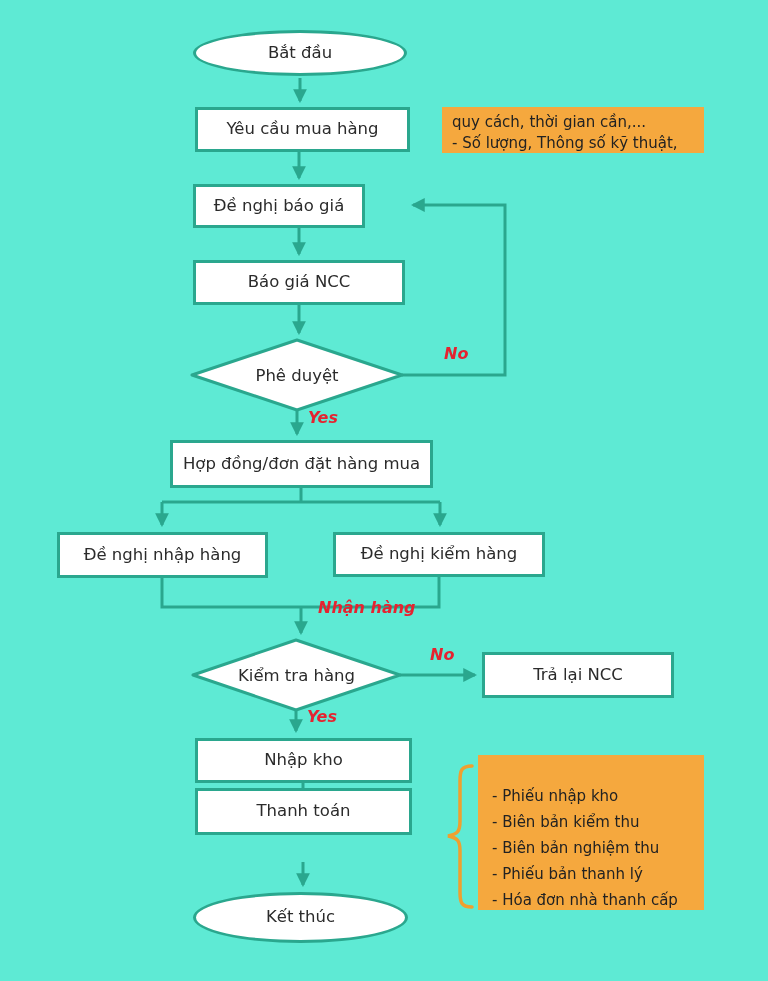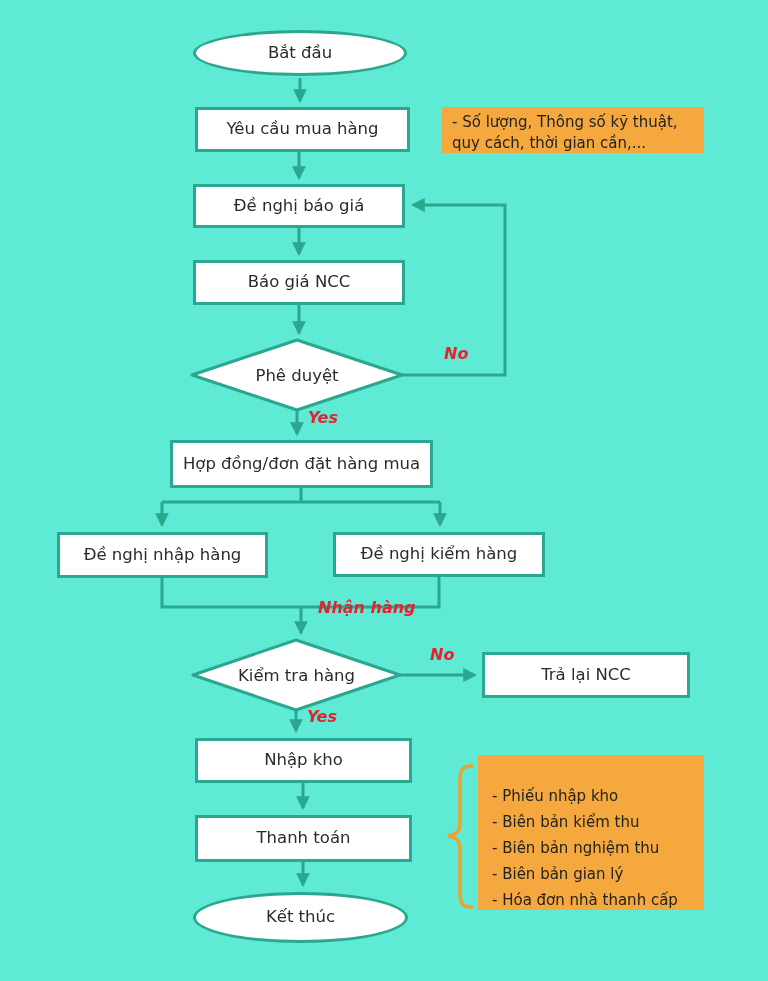--- a/index.html
+++ b/index.html
@@ -76,26 +76,26 @@
 
     <path d="M472,766 C461,766 460,771 460,781 L460,821 C460,831 458,834 448,836 C458,838 460,841 460,851 L460,892 C460,902 461,907 472,907" stroke="#efa02f" stroke-width="3.5" fill="none" stroke-linecap="round"></path>
   </svg>
 
   <div class="node oval" style="left:193px;top:30px;width:214px;height:46px;">Bắt đầu</div>
 
   <div class="node" style="left:195px;top:107px;width:215px;height:45px;">Yêu cầu mua hàng</div>
 
   <div class="note" style="left:442px;top:107px;width:262px;height:46px;">
     <div>
+      <div>quy cách, thời gian cần,...</div>
       <div>- Số lượng, Thông số kỹ thuật,</div>
-      <div>quy cách, thời gian cần,...</div>
     </div>
   </div>
 
-  <div class="node" style="left:193px;top:184px;width:212px;height:44px;">Đề nghị báo giá</div>
+  <div class="node" style="left:193px;top:184px;width:172px;height:44px;">Đề nghị báo giá</div>
 
   <div class="node" style="left:193px;top:260px;width:212px;height:45px;">Báo giá NCC</div>
 
   <div class="decision-label" style="left:192px;top:340px;width:210px;height:70px;">Phê duyệt</div>
 
   <div class="edge-label" style="left:444px;top:344px;">No</div>
 
   <div class="edge-label" style="left:308px;top:408px;">Yes</div>
 
   <div class="node" style="left:170px;top:440px;width:263px;height:48px;">Hợp đồng/đơn đặt hàng mua</div>
@@ -103,31 +103,31 @@
   <div class="node" style="left:333px;top:532px;width:212px;height:45px;">Đề nghị kiểm hàng</div>
 
   <div class="node" style="left:57px;top:532px;width:211px;height:46px;">Đề nghị nhập hàng</div>
 
   <div class="edge-label" style="left:318px;top:598px;">Nhận hàng</div>
 
   <div class="decision-label" style="left:193px;top:640px;width:207px;height:70px;">Kiểm tra hàng</div>
 
   <div class="edge-label" style="left:430px;top:645px;">No</div>
 
-  <div class="node" style="left:482px;top:652px;width:208px;height:46px;">Trả lại NCC</div>
+  <div class="node" style="left:482px;top:652px;width:192px;height:46px;">Trả lại NCC</div>
 
   <div class="edge-label" style="left:307px;top:707px;">Yes</div>
 
   <div class="node" style="left:195px;top:738px;width:217px;height:45px;">Nhập kho</div>
 
-  <div class="node" style="left:195px;top:815px;width:217px;height:47px;">Thanh toán</div>
+  <div class="node" style="left:195px;top:788px;width:217px;height:47px;">Thanh toán</div>
 
   <div class="note-docs" style="left:478px;top:755px;width:226px;height:155px;">
     <div>- Phiếu nhập kho</div>
     <div>- Biên bản kiểm thu</div>
     <div>- Biên bản nghiệm thu</div>
-    <div>- Biên bản gian lý</div>
+    <div>- Phiếu bản thanh lý</div>
     <div>- Hóa đơn nhà thanh cấp</div>
   </div>
 
   <div class="node oval" style="left:193px;top:892px;width:215px;height:51px;">Kết thúc</div>
 
 </div>
 
 </body></html>

